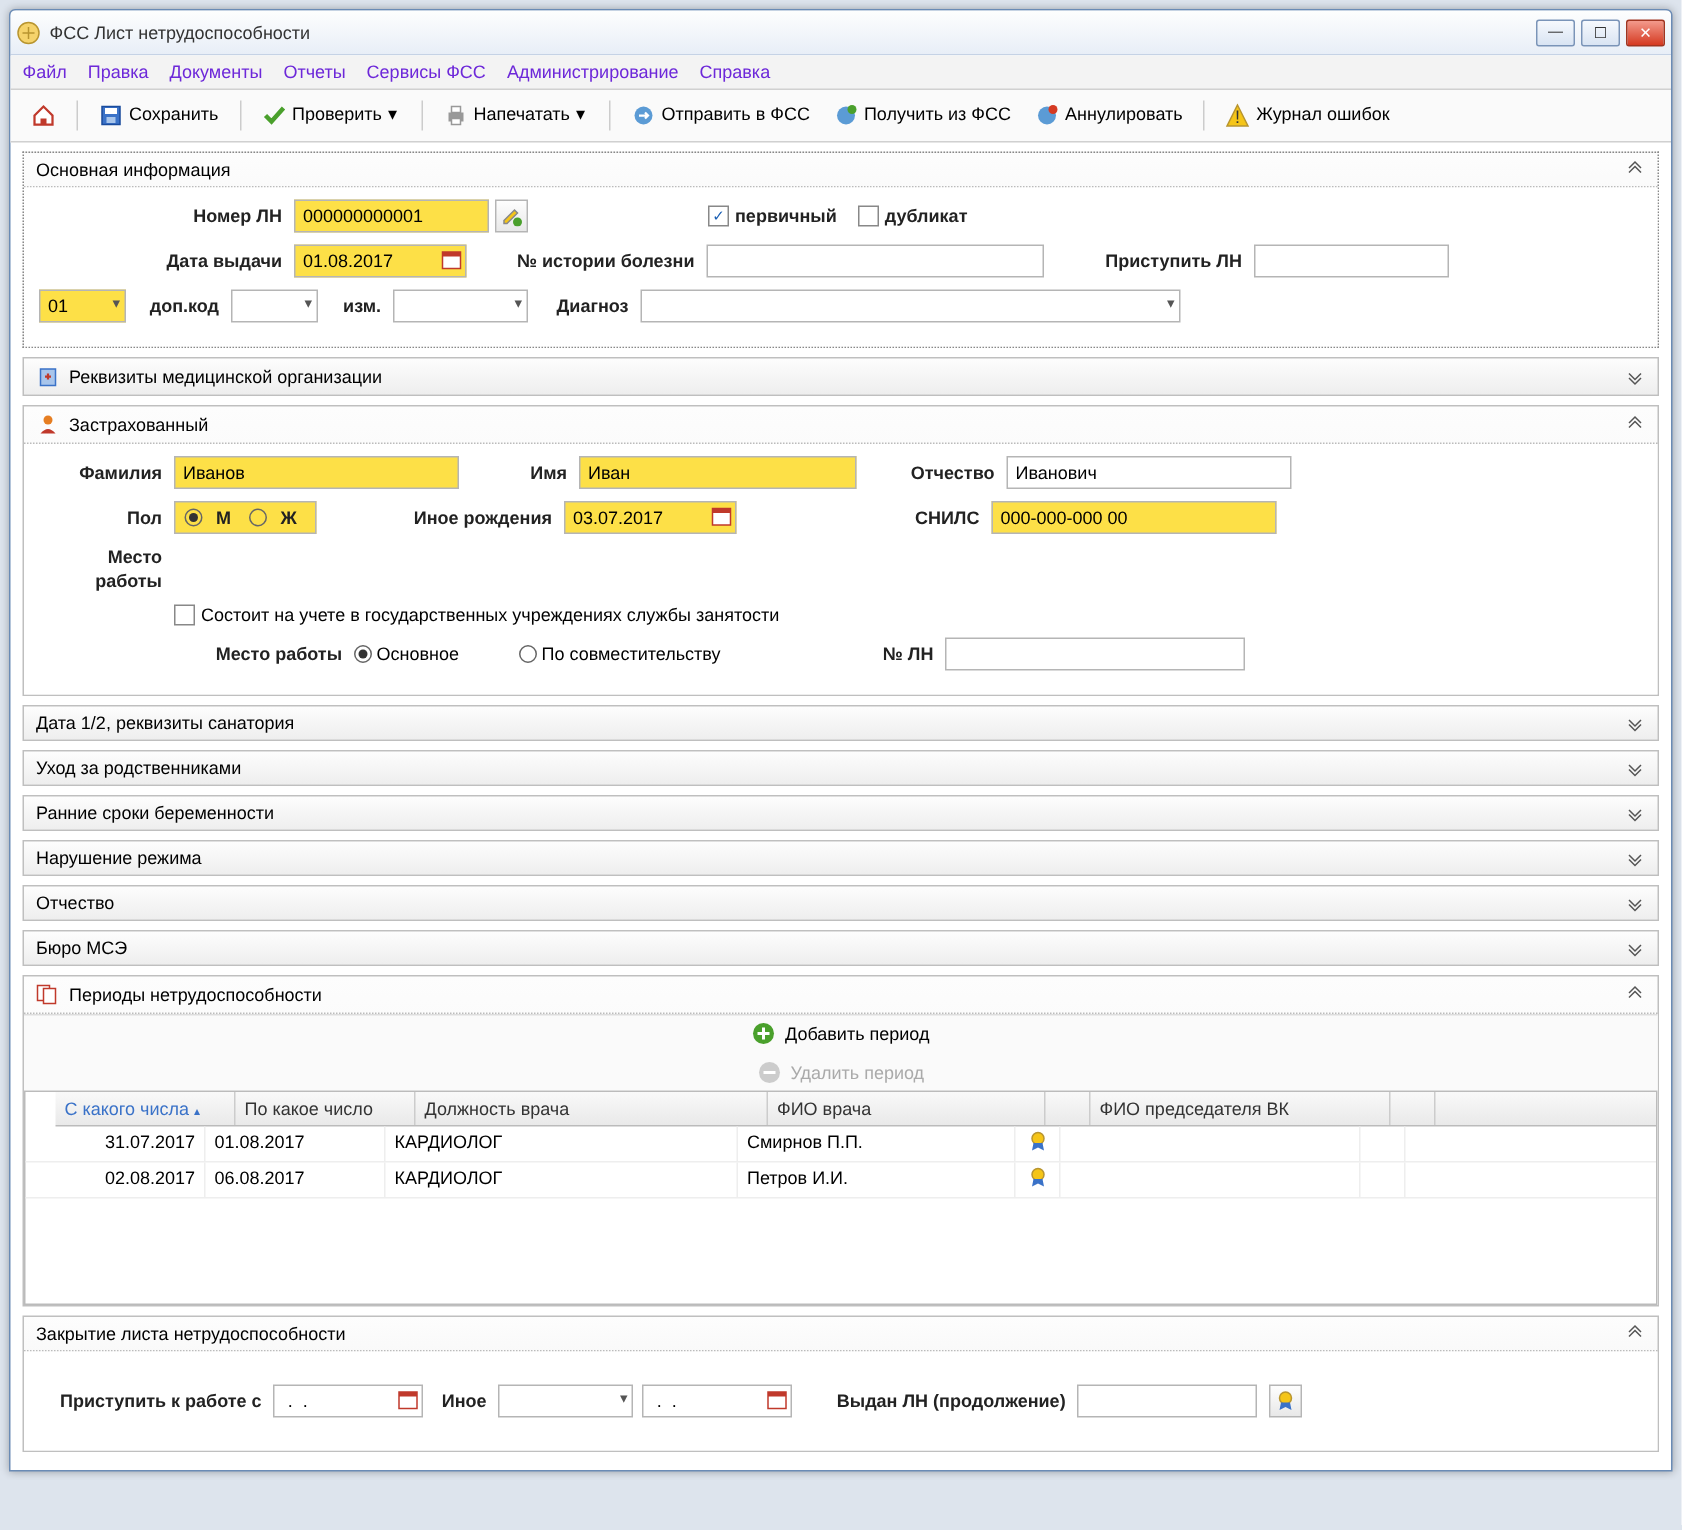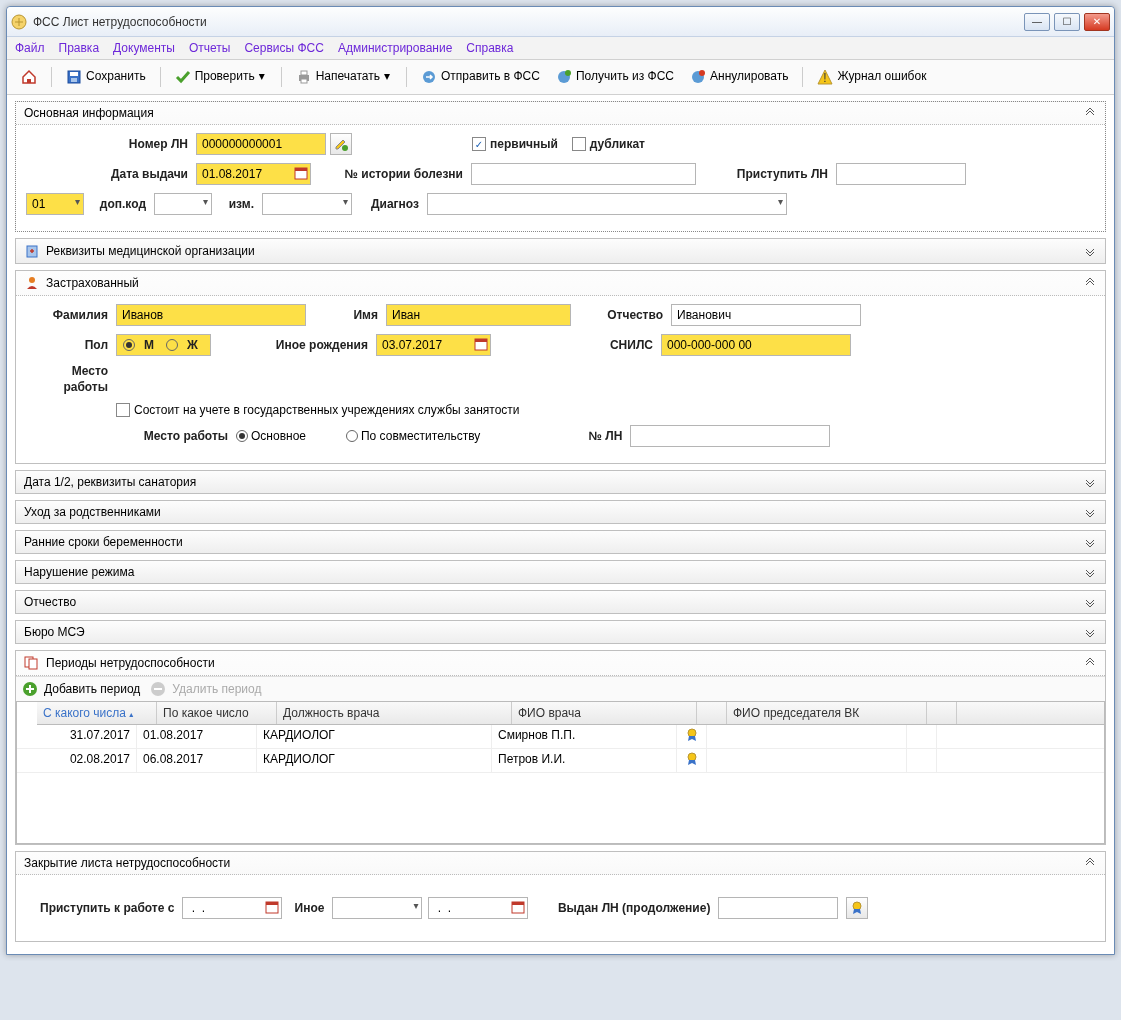--- a/index.html
+++ b/index.html
@@ -27,21 +27,21 @@
 .lbl { text-align:right; padding-right:8px; font-weight:bold; color:#222; }
 .inp { border:1px solid #b5b5b5; padding:3px 5px; height:22px; background:#fff; }
 .inp-y { background:#fde047; }
 .sel { position:relative; }
 .sel::after { content:'▾'; position:absolute; right:4px; top:3px; font-size:10px; color:#555; }
 .date-inp { padding-right:22px; position:relative; }
 .date-pick { position:absolute; right:3px; top:3px; width:14px; height:14px; }
 .chk { width:14px; height:14px; border:1px solid #888; background:#fff; display:inline-flex; align-items:center; justify-content:center; margin-right:4px; font-size:10px; color:#1a5fb4; }
 .radio { width:12px; height:12px; border:1px solid #666; border-radius:50%; display:inline-flex; align-items:center; justify-content:center; margin-right:3px; }
 .radio-dot { width:6px; height:6px; background:#333; border-radius:50%; }
-.small-toolbar { display:flex; align-items:center; gap:10px; padding:4px 6px; background:#fafafa; border-top:1px solid #ddd; }
+.small-toolbar { display:flex; align-items:center; gap:10px; padding:4px 6px; background:#fafafa; border-top:1px solid #ddd;flex-direction:column; }
 .tbl { border:1px solid #bbb; background:#fff; }
 .tbl-head { display:flex; background:linear-gradient(#f9f9f9,#e9e9e9); border-bottom:1px solid #bbb;margin-left:20px; }
 .th { padding:4px 6px; border-right:1px solid #ccc; color:#333; font-weight:normal; }
 .tbl-row { display:flex; border-bottom:1px solid #eee; }
 .td { padding:3px 6px; border-right:1px solid #eee; }
 .sort-asc { color:#3a72c8; }
 .disabled { color:#aaa; }
 .btn-edit { width:22px; height:22px; border:1px solid #b5b5b5; background:linear-gradient(#fefefe,#e8e8e8); display:inline-flex; align-items:center; justify-content:center; cursor:pointer; margin-left:4px; }
 .field-group { display:flex; align-items:center; gap:6px; }
 .main-section-border { border:1px dotted #888; }

